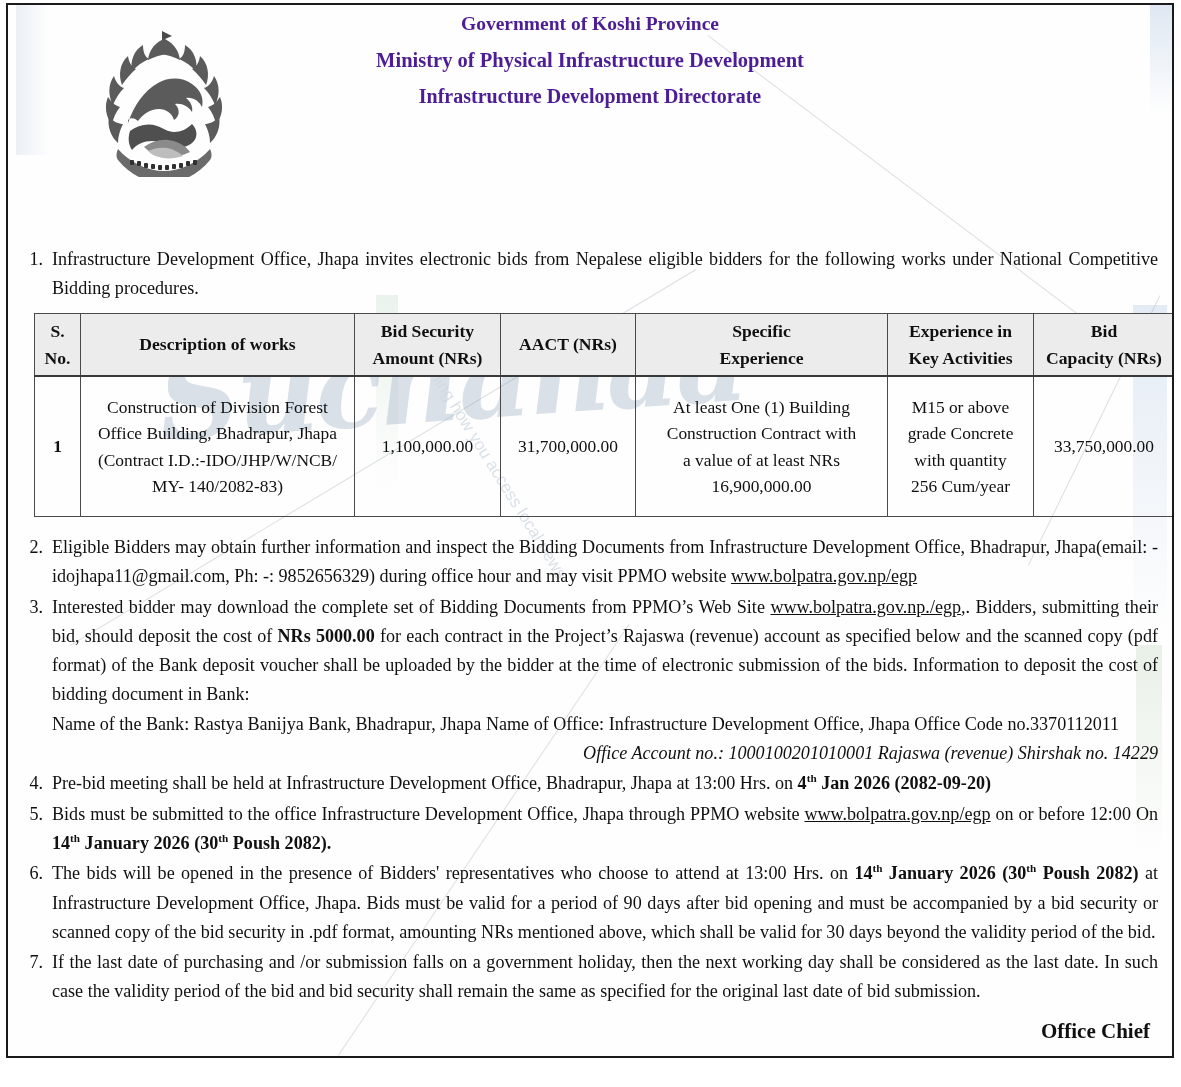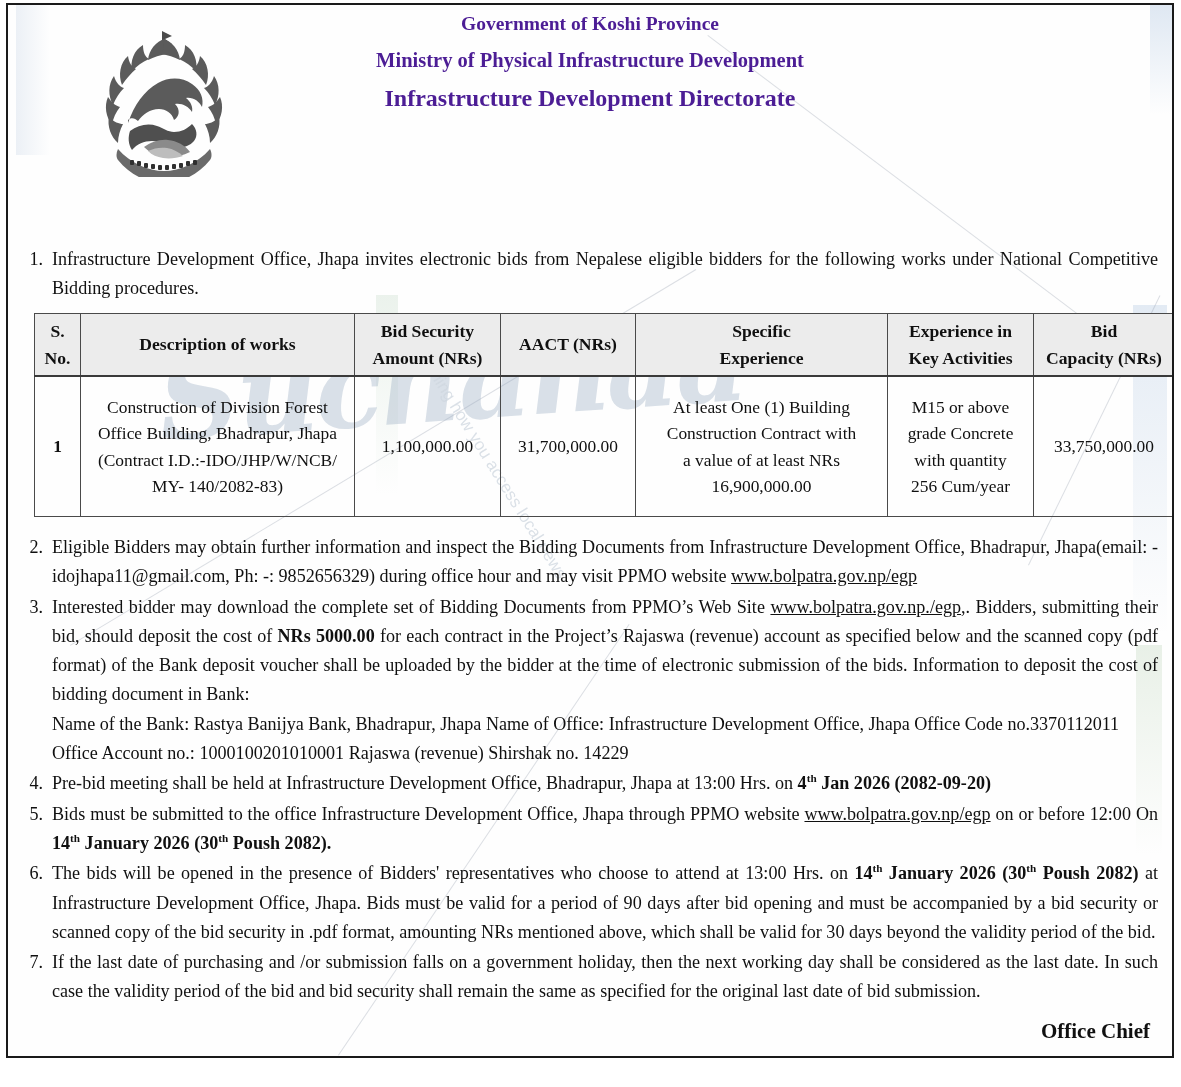--- a/index.html
+++ b/index.html
@@ -98,21 +98,21 @@
     height: 150px;
   }
   .lh-line {
     text-align: center;
     font-weight: 700;
     line-height: 1.06;
     color: #4c1d95;
   }
   #lh-gov   { font-size: 19.5px; margin-bottom: 15px; }
   #lh-min   { font-size: 20.5px; margin-bottom: 15px; }
-  #lh-dir   { font-size: 24px;   margin-bottom: 4px; }
+  #lh-dir   { font-size: 20px;   margin-bottom: 4px; }
   #lh-off   { font-size: 30px;   margin-bottom: 17px; letter-spacing: .2px; }
   #lh-city  { font-size: 19.5px; margin-bottom: 16px; }
   #lh-pub   { font-size: 19.5px; margin-bottom: 4px; }
   sup { font-size: .62em; vertical-align: super; line-height: 0; }
 
   
   #body-content {
     position: absolute;
     left: 0;
     top: 240px;
@@ -335,21 +335,21 @@
 
     <div class="item">
       <span class="num">2.</span>
       <span class="txt"><span>Eligible Bidders may obtain further information and inspect the Bidding Documents from Infrastructure Development Office, Bhadrapur, Jhapa(email: - idojhapa11@gmail.com, Ph: -: 9852656329) during office hour and may visit PPMO website </span><a class="lnk" href="#">www.bolpatra.gov.np/egp</a></span>
     </div>
 
     <div class="item">
       <span class="num">3.</span>
       <span class="txt"><span>Interested bidder may download the complete set of Bidding Documents from PPMO’s Web Site </span><a class="lnk" href="#">www.bolpatra.gov.np./egp</a><span>,. Bidders, submitting their bid, should deposit the cost of </span><b>NRs 5000.00</b><span> for each contract in the Project’s Rajaswa (revenue) account as specified below and the scanned copy (pdf format) of the Bank deposit voucher shall be uploaded by the bidder at the time of electronic submission of the bids. Information to deposit the cost of bidding document in Bank:</span>
         <span class="subline nojust" style="display:block;text-align:left;">Name of the Bank: Rastya Banijya Bank, Bhadrapur, Jhapa Name of Office: Infrastructure Development Office, Jhapa Office Code no.3370112011</span>
-        <span class="subline nojust" style="display:block;text-align:left;">Office Account no.: 1000100201010001 Rajaswa (revenue) Shirshak no. 14229</span>
+        <span class="subline nojust" style="display:block;text-align:right;font-style:italic;">Office Account no.: 1000100201010001 Rajaswa (revenue) Shirshak no. 14229</span>
       </span>
     </div>
 
     <div class="item">
       <span class="num">4.</span>
       <span class="txt nojust"><span>Pre-bid meeting shall be held at Infrastructure Development Office, Bhadrapur, Jhapa at 13:00 Hrs. on </span><b><span>4</span><sup>th</sup><span> Jan 2026 (2082-09-20)</span></b></span>
     </div>
 
     <div class="item">
       <span class="num">5.</span>

